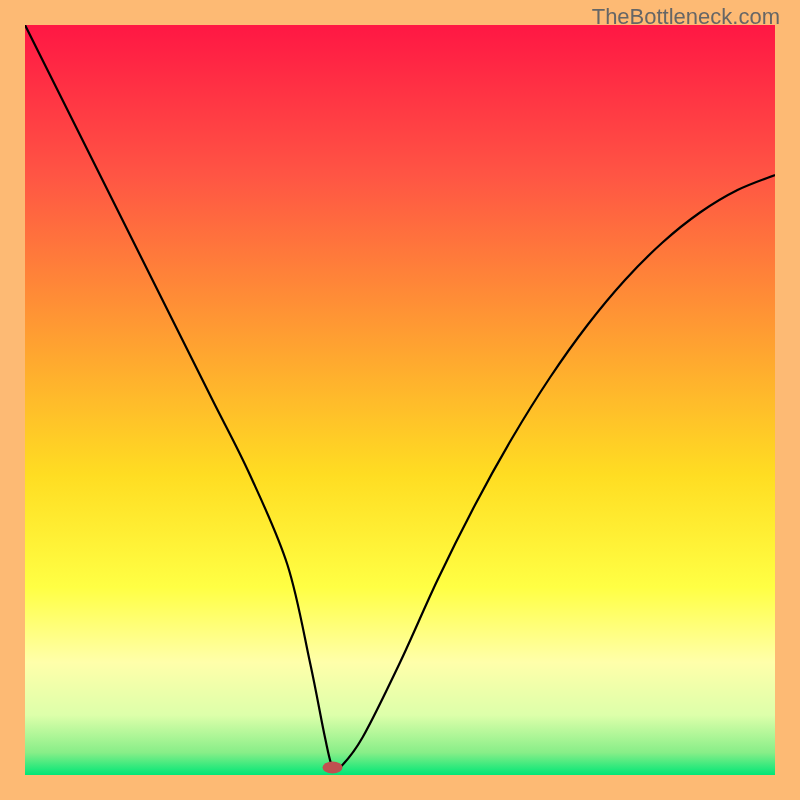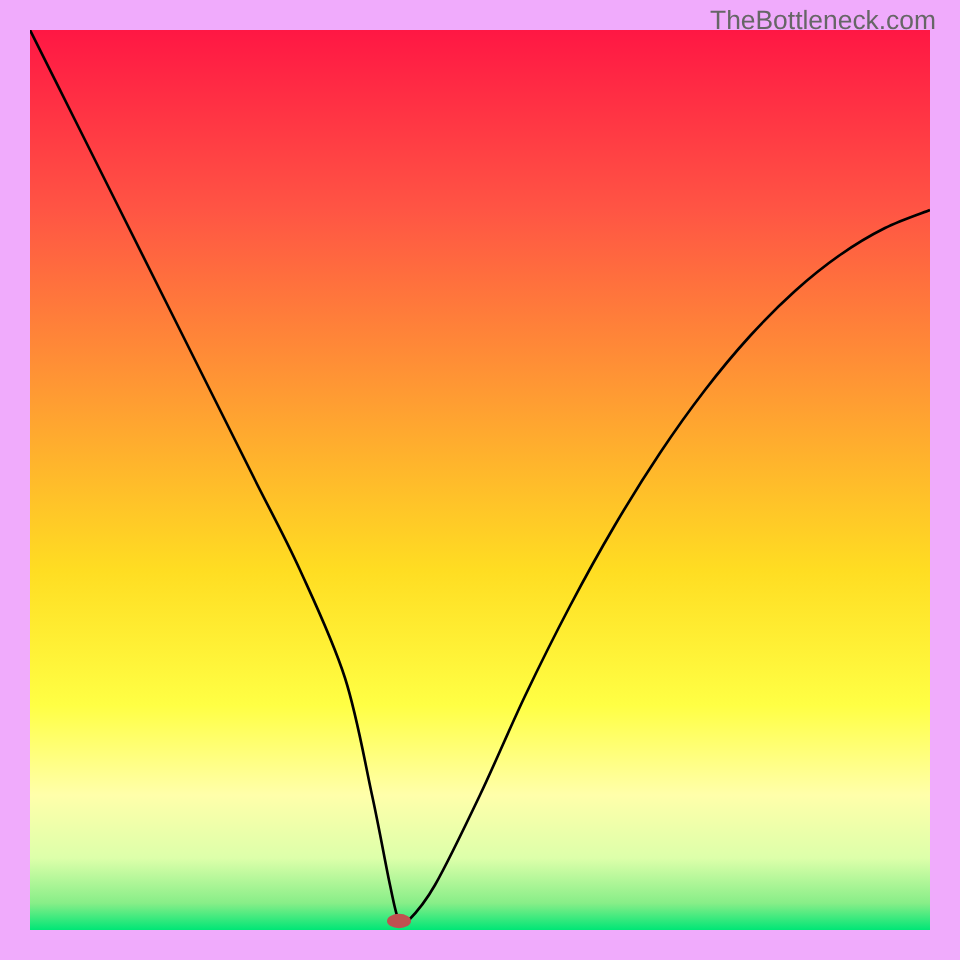--- a/index.html
+++ b/index.html
@@ -7,21 +7,21 @@
     padding: 0;
     width: 800px;
     height: 800px;
     overflow: hidden;
     font-family: Arial, sans-serif;
   }
   .container {
     position: relative;
     width: 800px;
     height: 800px;
-    background: #f0abfc;
+    background: #fdba74;
   }
   .plot-area {
     position: absolute;
     left: 25px;
     top: 25px;
     width: 750px;
     height: 750px;
   }
   .watermark {
     position: absolute;

